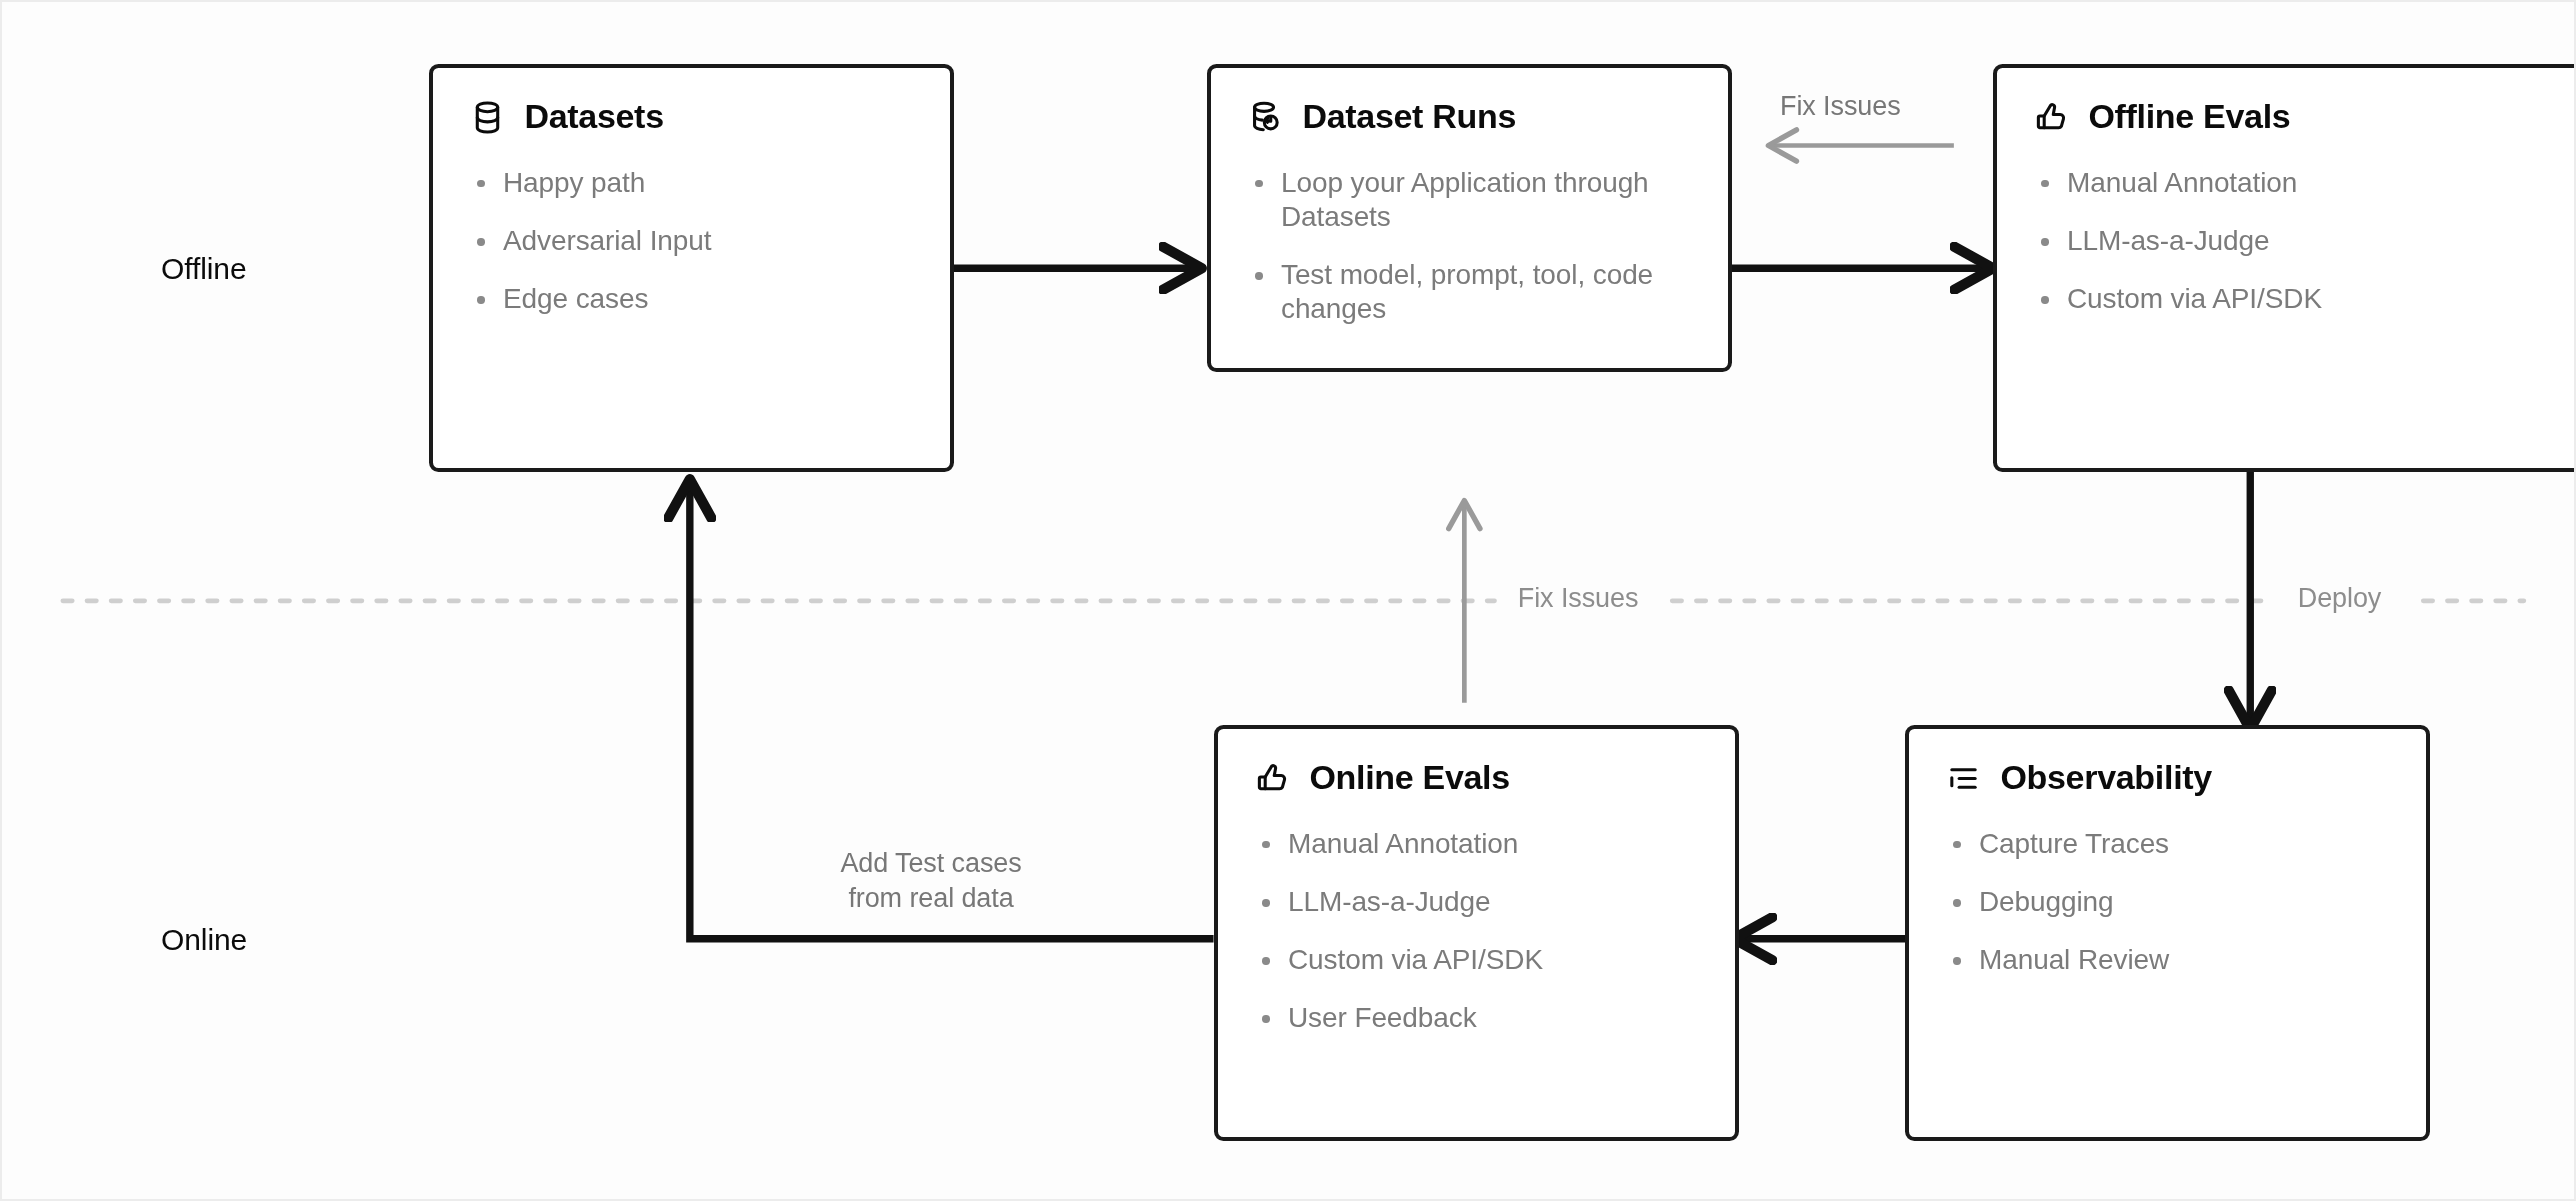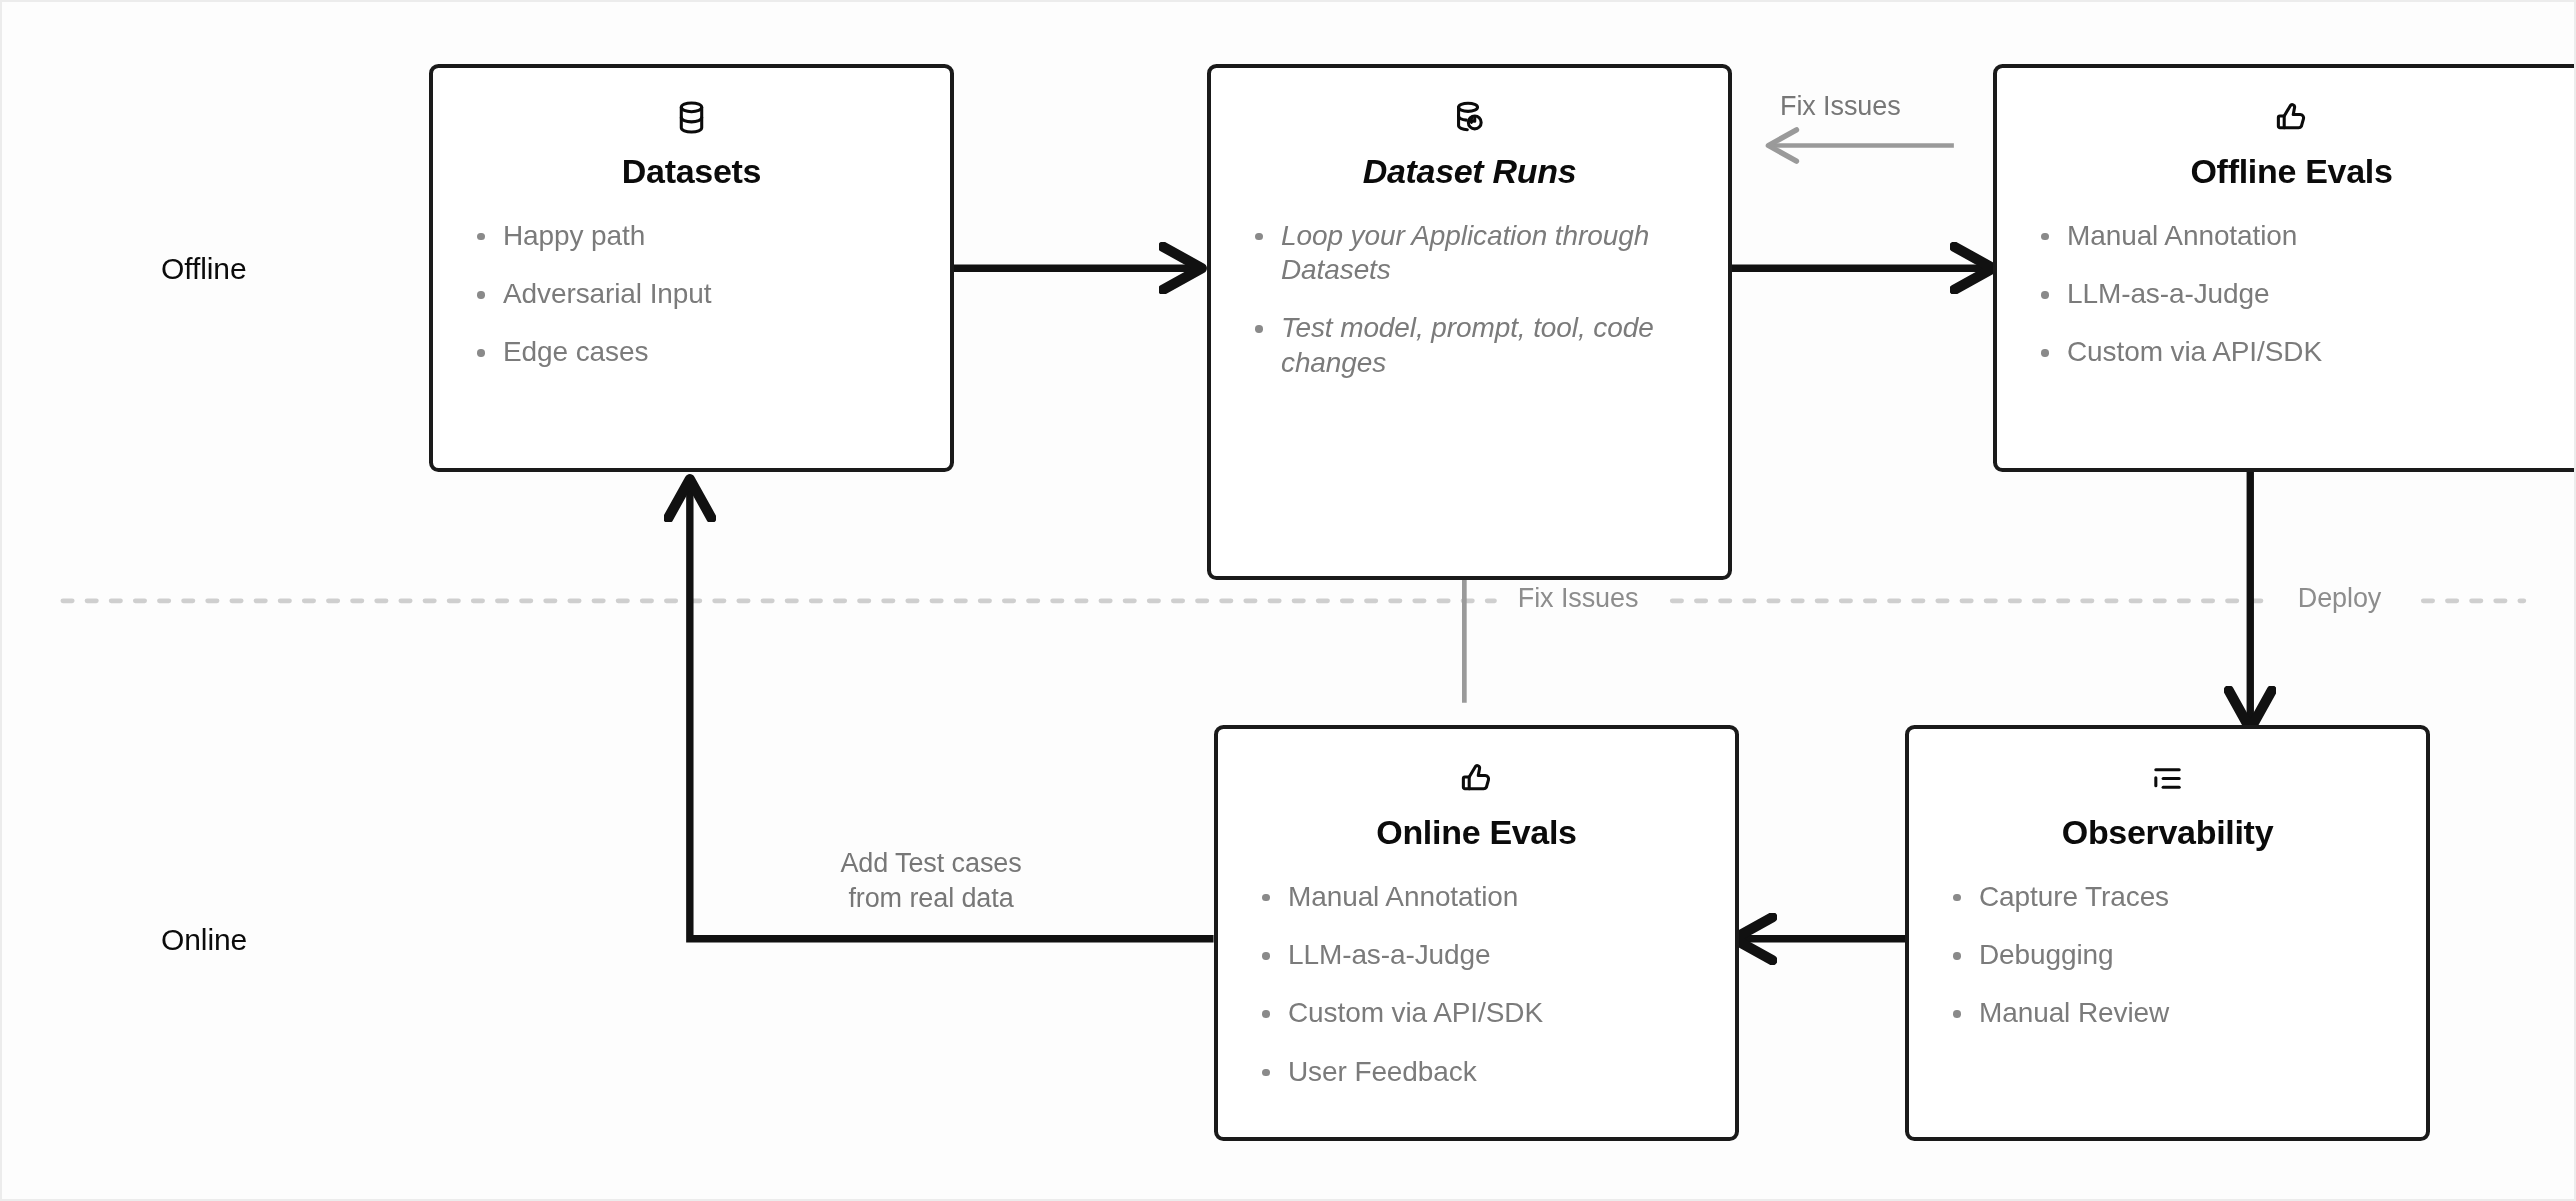--- a/index.html
+++ b/index.html
@@ -30,21 +30,20 @@
     border: 4.7px solid #1a1a1a;
     border-radius: 9.4px;
     box-sizing: border-box;
     padding: 29.5px 35px 0 35px;
   }
   .node-head {
     display: flex;
     align-items: center;
     gap: 17.4px;
     margin-bottom: 29.5px;
-    flex-direction: column;
   }
   .node-icon {
     width: 39px;
     height: 39px;
     flex: 0 0 39px;
     display: flex;
     align-items: center;
     justify-content: center;
   }
   .node-icon svg { display:block; }
@@ -168,21 +167,21 @@
       </span>
       <span class="node-title">Datasets</span>
     </div>
     <ul class="bullets">
       <li>Happy path</li>
       <li>Adversarial Input</li>
       <li>Edge cases</li>
     </ul>
   </div>
 
-  <div class="node" style="left:1205px; top:62px; width:525px; height:516px;font-style:italic;">
+  <div class="node" style="left:1205px; top:62px; width:525px; height:308px;">
     <div class="node-head">
       <span class="node-icon">
         <svg width="35" height="35" viewBox="0 0 24 24" fill="none" stroke="#0b0b0b" stroke-width="2.1" stroke-linecap="round" stroke-linejoin="round">
           <ellipse cx="11" cy="5" rx="6.5" ry="2.8"></ellipse>
           <path d="M4.5 5v6"></path>
           <path d="M4.5 11v6.5c0 1.5 2.6 2.8 6 2.9"></path>
           <path d="M4.5 11c0 1.4 2.3 2.6 5.3 2.8"></path>
           <circle cx="15.6" cy="15.4" r="4.4"></circle>
           <path d="M15.6 11.9v2.6l-2.3-.1"></path>
           <path d="M13.6 12.6l-1.7 1.2 1.4 1.5"></path>

